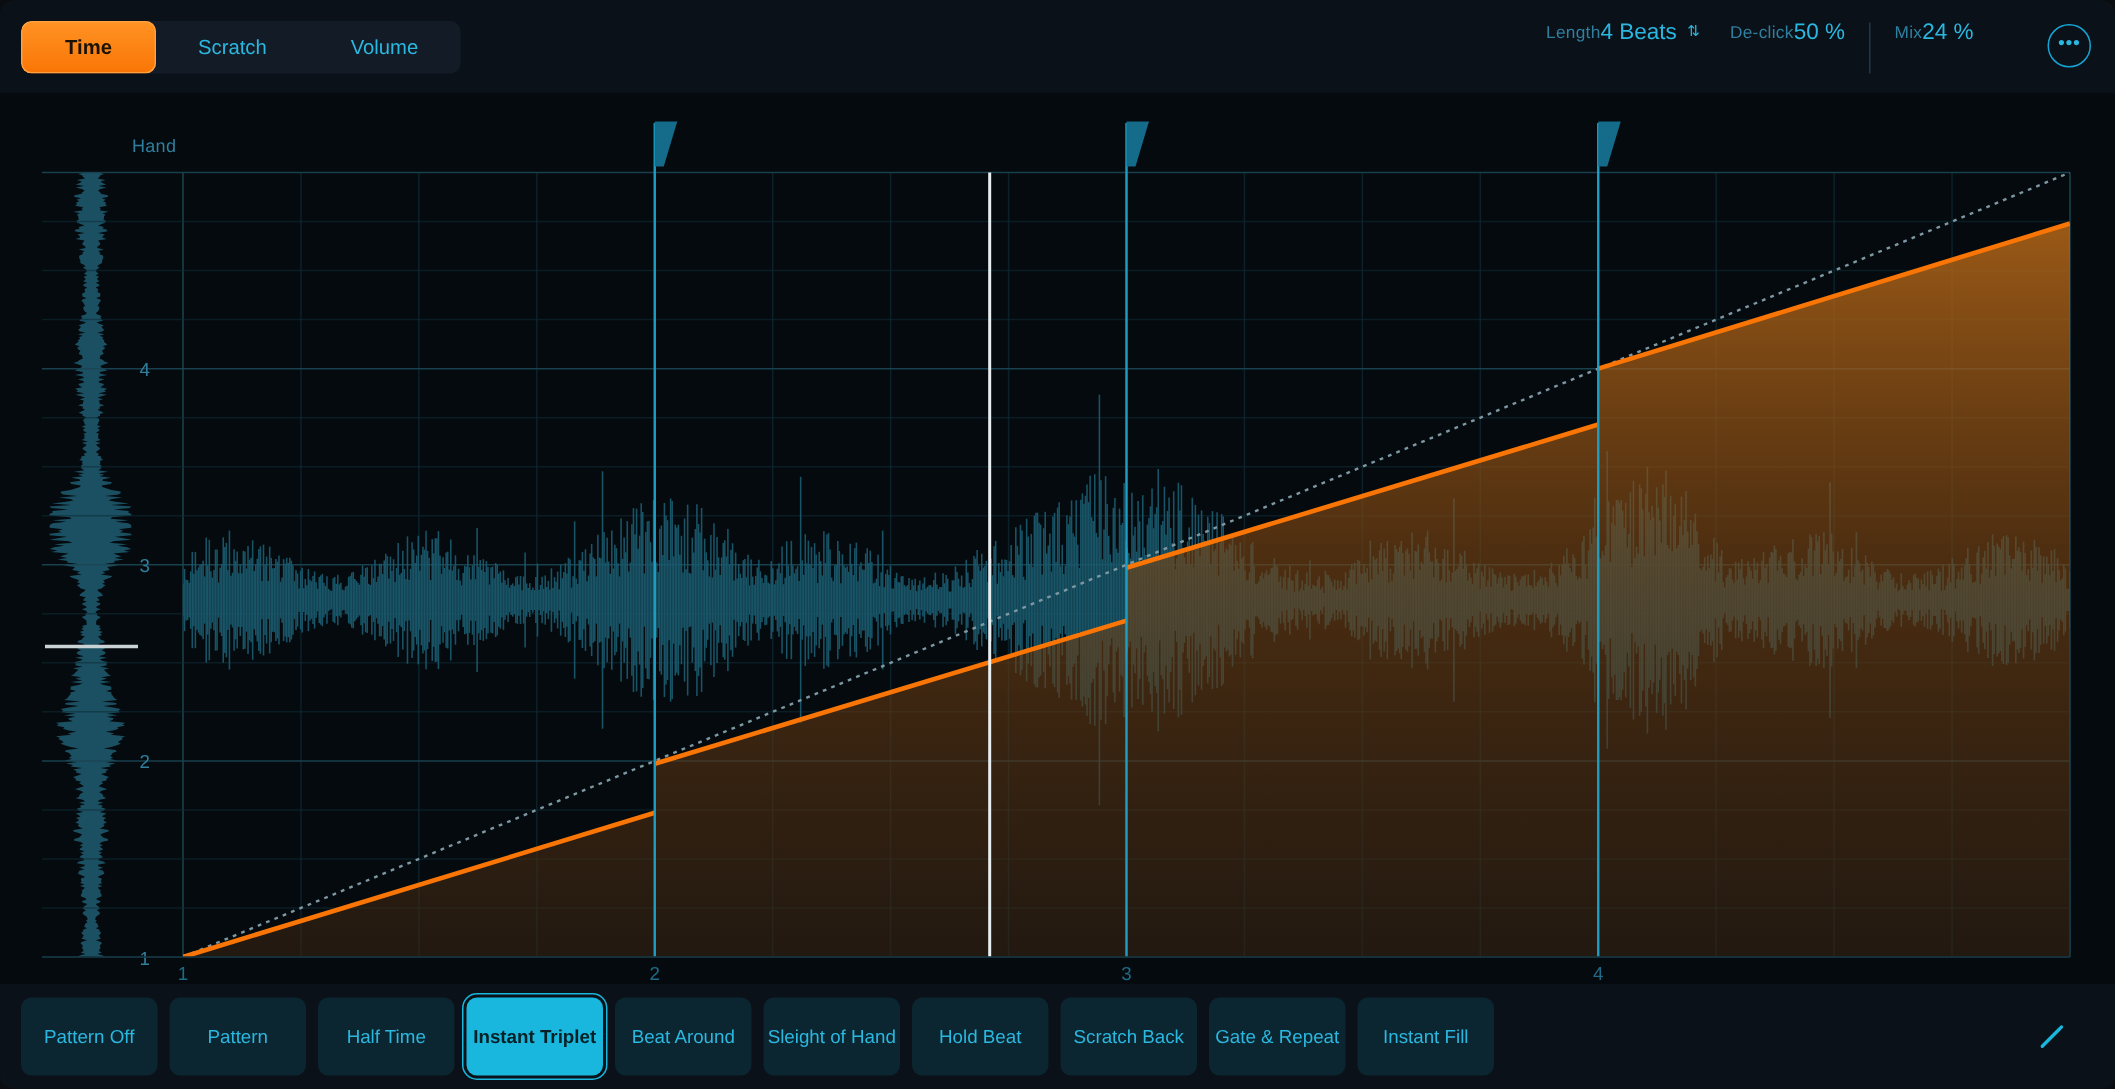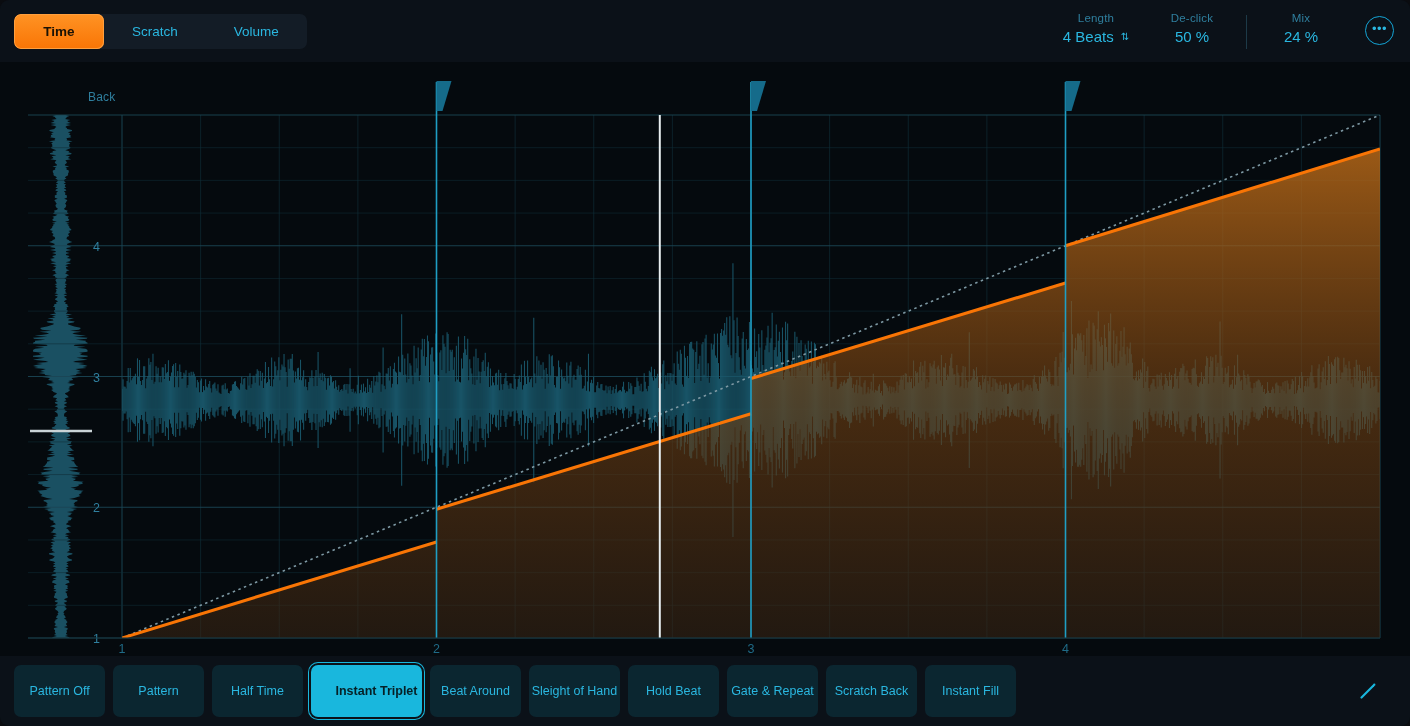--- a/index.html
+++ b/index.html
@@ -63,21 +63,21 @@
 
   .param-row {
     position: absolute;
     right: 16px; top: 11px;
     height: 40px;
     display: flex;
     align-items: flex-start;
   }
   .param {
     display: flex;
-    flex-direction: column;
+    flex-direction: row;
     align-items: center;
     justify-content: flex-start;
     min-width: 76px;
     padding: 0 10px;
     cursor: pointer;
   }
   .param .plabel {
     font-size: 11.5px;
     color: #2f7f9e;
     line-height: 15px;
@@ -172,21 +172,20 @@
     cursor: pointer;
     user-select: none;
     text-align: center;
     line-height: 14px;
   }
   .preset.active {
     background: #19b7dd;
     color: #062026;
     font-weight: 600;
     box-shadow: 0 0 0 2px #0b1118, 0 0 0 3px #19b7dd;
-    padding-left: 20px;
   }
   .pencil-btn {
     position: absolute;
     right: 16px; top: 9px;
     width: 52px; height: 52px;
     display: flex;
     align-items: center;
     justify-content: center;
     cursor: pointer;
   }
@@ -1560,21 +1559,21 @@
           <path d="M 751 19 L 766 19 L 757 49 L 751 49 Z" fill="#156b8a"></path>
           <line x1="1065.5" y1="20" x2="1065.5" y2="576" stroke="#1f9ec4" stroke-width="1.6"></line>
           <path d="M 1065.5 19 L 1080.5 19 L 1071.5 49 L 1065.5 49 Z" fill="#156b8a"></path>
         </g>
 
       <line id="playhead" y1="53" y2="576" stroke="#e8eef0" stroke-width="2" x1="659.795" x2="659.795"></line>
 
       <line x1="28" y1="576" x2="1380" y2="576" stroke="#15323d" stroke-width="1"></line>
     </svg>
 
-    <div class="beat-label" style="top:28px;">Back</div>
+    <div class="beat-label" style="top:28px;">Hand</div>
   </div>
 
   <div class="bottombar">
     <div class="presets" id="presets">
         <div class="preset">
           <span>Pattern Off</span>
         </div>
         <div class="preset">
           <span>Pattern</span>
         </div>
@@ -1587,24 +1586,24 @@
         <div class="preset">
           <span>Beat Around</span>
         </div>
         <div class="preset">
           <span>Sleight of Hand</span>
         </div>
         <div class="preset">
           <span>Hold Beat</span>
         </div>
         <div class="preset">
-          <span>Gate &amp; Repeat</span>
+          <span>Scratch Back</span>
         </div>
         <div class="preset">
-          <span>Scratch Back</span>
+          <span>Gate &amp; Repeat</span>
         </div>
         <div class="preset">
           <span>Instant Fill</span>
         </div>
       </div>
     <div class="pencil-btn">
       <svg width="22" height="22" viewBox="0 0 22 22">
         <line x1="4.5" y1="17.5" x2="16.5" y2="5.5" stroke="#19b7dd" stroke-width="2.2" stroke-linecap="round"></line>
         <circle cx="17.3" cy="4.7" r="1.15" fill="#19b7dd"></circle>
       </svg>

